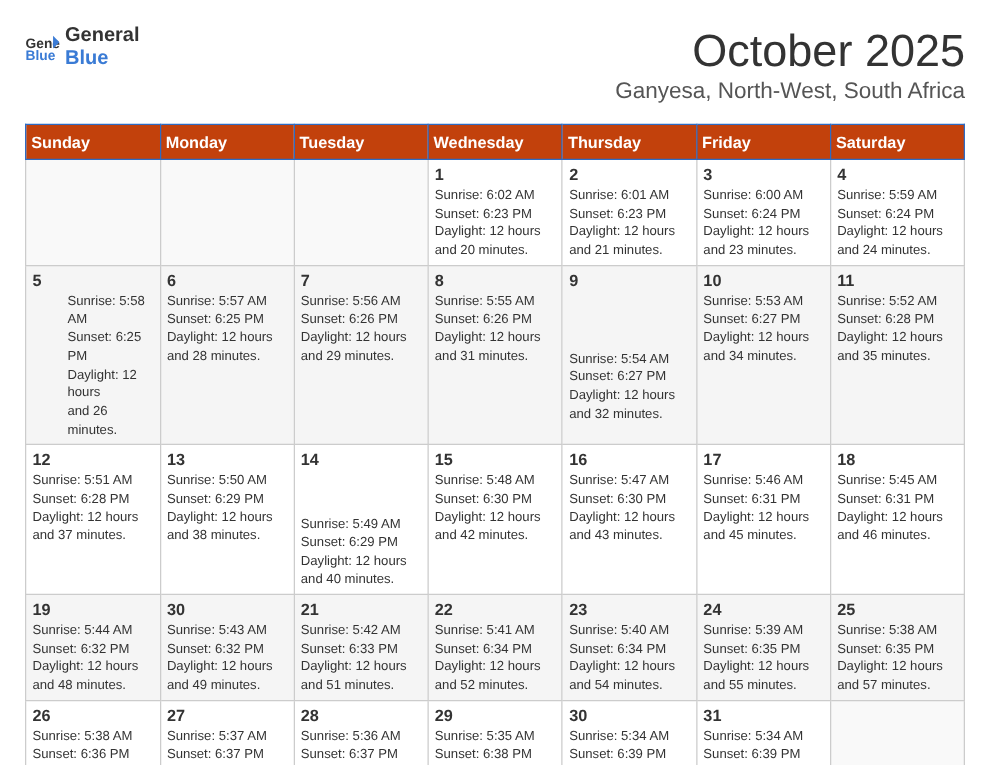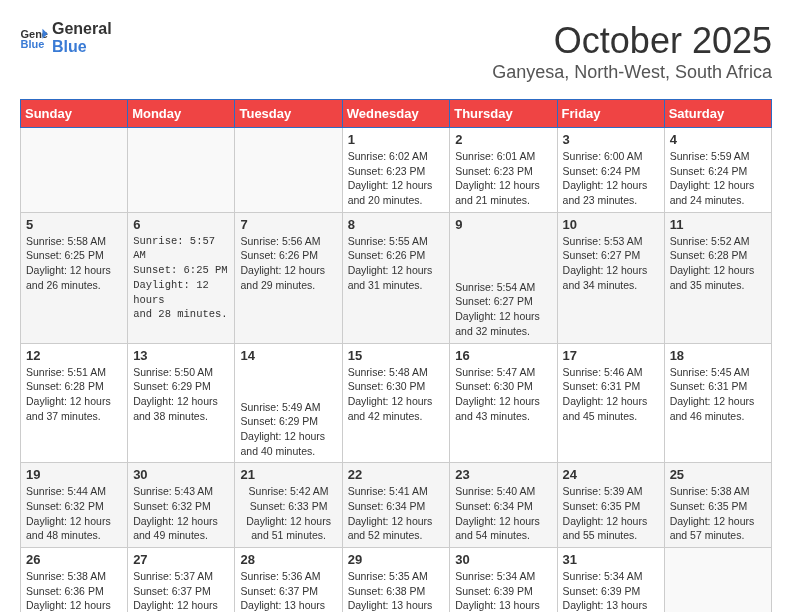--- a/index.html
+++ b/index.html
@@ -37,21 +37,21 @@
       font-size: 18px;
       color: #555;
       margin-left: 37px;
     }
     .calendar {
       width: 100%;
       border-collapse: collapse;
       border: 1px solid #ccc;
     }
     .calendar th {
-      background-color: #ef4444;
+      background-color: #c2410c;
       color: #fff;
       font-size: 13px;
       font-weight: bold;
       padding: 6px 4px;
       text-align: left;
       border: 1px solid #2d6bc4;
     }
     .calendar td {
       vertical-align: top;
       border: 1px solid #ccc;
@@ -143,28 +143,28 @@
           <span class="day-number">4</span>
           <div class="day-info" style="white-space: pre-line;">Sunrise: 5:59 AM
 Sunset: 6:24 PM
 Daylight: 12 hours
 and 24 minutes.</div>
         </td>
       </tr>
       <tr>
         <td>
           <span class="day-number">5</span>
-          <div class="day-info" style="white-space: pre-line;">Sunrise: 5:58 AM
+          <div class="day-info" style="white-space: pre-line; margin-left: 28px;">Sunrise: 5:58 AM
 Sunset: 6:25 PM
 Daylight: 12 hours
 and 26 minutes.</div>
         </td>
         <td>
           <span class="day-number">6</span>
-          <div class="day-info" style="white-space: pre-line; font-family: Liberation Mono, monospace;">Sunrise: 5:57 AM
+          <div class="day-info" style="white-space: pre-line;">Sunrise: 5:57 AM
 Sunset: 6:25 PM
 Daylight: 12 hours
 and 28 minutes.</div>
         </td>
         <td>
           <span class="day-number">7</span>
           <div class="day-info" style="white-space: pre-line;">Sunrise: 5:56 AM
 Sunset: 6:26 PM
 Daylight: 12 hours
 and 29 minutes.</div>
@@ -259,21 +259,21 @@
         </td>
         <td>
           <span class="day-number">30</span>
           <div class="day-info" style="white-space: pre-line;">Sunrise: 5:43 AM
 Sunset: 6:32 PM
 Daylight: 12 hours
 and 49 minutes.</div>
         </td>
         <td>
           <span class="day-number">21</span>
-          <div class="day-info" style="white-space: pre-line; text-align: center;">Sunrise: 5:42 AM
+          <div class="day-info" style="white-space: pre-line;">Sunrise: 5:42 AM
 Sunset: 6:33 PM
 Daylight: 12 hours
 and 51 minutes.</div>
         </td>
         <td>
           <span class="day-number">22</span>
           <div class="day-info" style="white-space: pre-line;">Sunrise: 5:41 AM
 Sunset: 6:34 PM
 Daylight: 12 hours
 and 52 minutes.</div>

